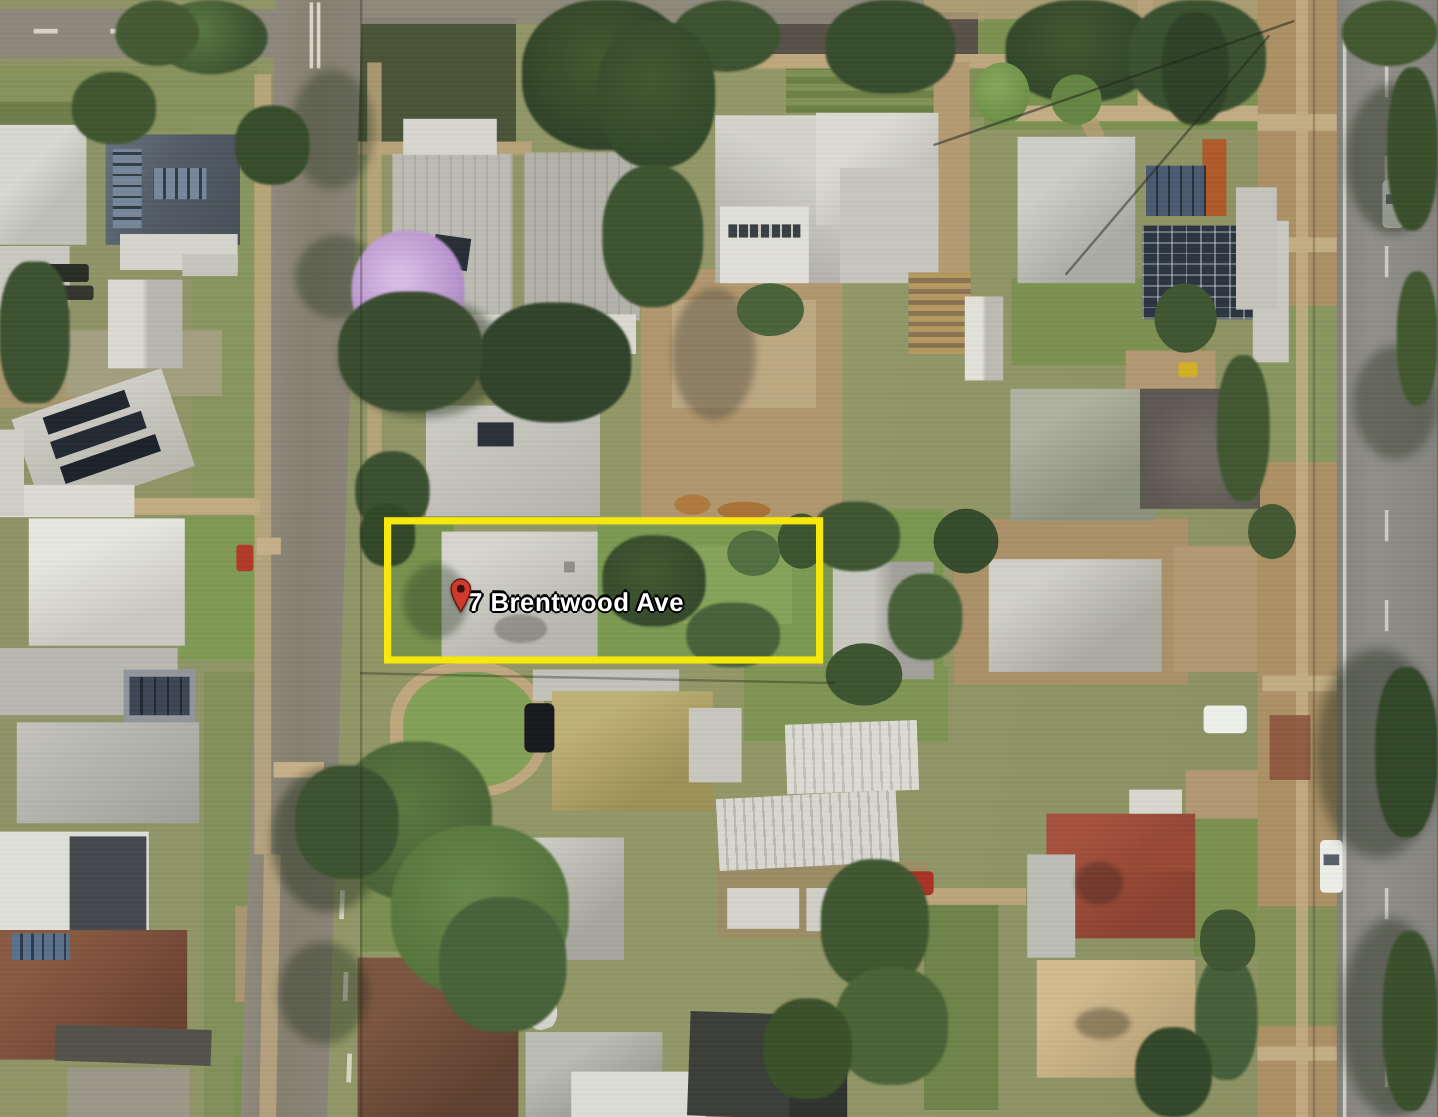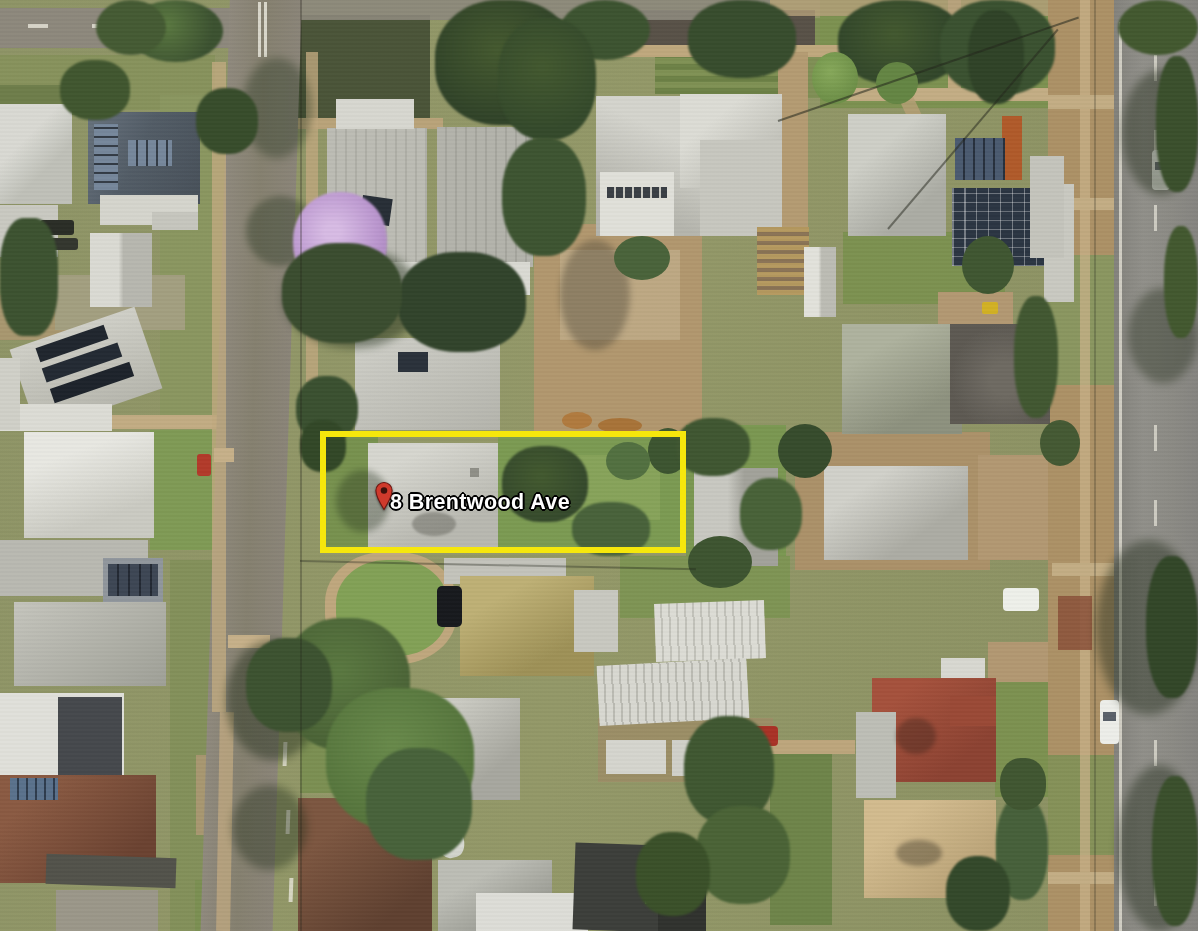--- a/index.html
+++ b/index.html
@@ -266,14 +266,14 @@
 
   <div id="highlight-box"></div>
 
   <div id="marker">
     <svg viewBox="0 0 20 32" aria-hidden="true">
       <path class="pin-body" d="M10 1C5 1 1 5 1 10c0 7 9 21 9 21s9-14 9-21c0-5-4-9-9-9z"></path>
       <circle class="pin-dot" cx="10" cy="10" r="3.6"></circle>
     </svg>
   </div>
 
-  <div id="addr-label">8 Brentwood Ave</div>
+  <div id="addr-label">7 Brentwood Ave</div>
 </div>
 
 </body></html>

